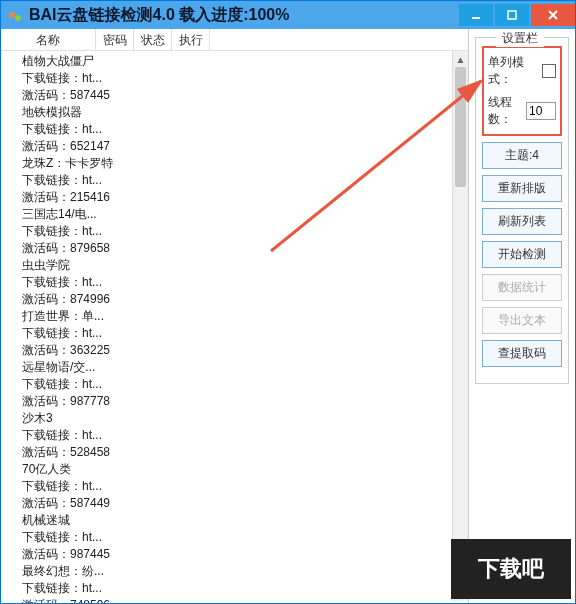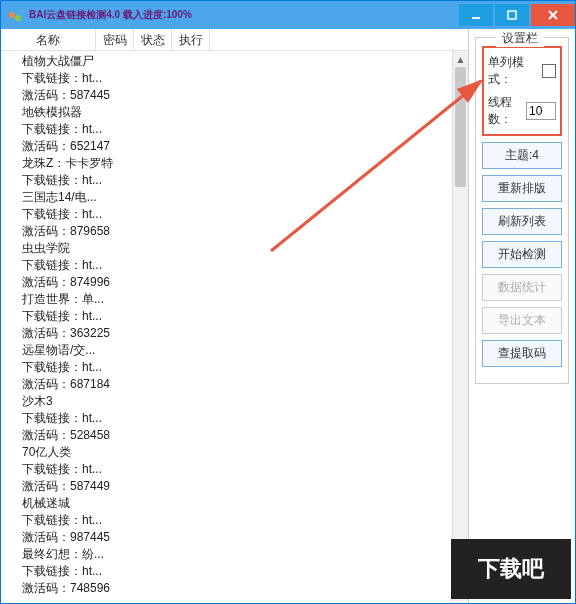--- a/index.html
+++ b/index.html
@@ -1,18 +1,18 @@
 <!DOCTYPE html>
 <html><head>
 <meta charset="utf-8">
 <style>
 * { margin: 0; padding: 0; box-sizing: border-box; }
 body { font-family: "Microsoft YaHei", SimSun, sans-serif; font-size: 12px; background: #fff; width: 576px; height: 604px; overflow: hidden; position: relative; }
 .window { width: 576px; height: 604px; border: 1px solid #0078d7; background: #fff; position: relative; }
-.titlebar { height: 28px; background: #4ba6ec; display: flex; align-items: center; padding: 0 0 0 6px; color: #701a75; font-size: 10px; }
+.titlebar { height: 28px; background: #4ba6ec; display: flex; align-items: center; padding: 0 0 0 6px; color: #0f172a; font-size: 16px; }
 .titlebar .icon { width: 16px; height: 16px; margin-right: 6px; }
 .titlebar .title { flex: 1; font-weight: bold; }
 .titlebar .winbtns { display: flex; }
 .titlebar .winbtn { width: 34px; height: 22px; display: flex; align-items: center; justify-content: center; color: #fff; }
 .titlebar .winbtn.min { background: #1e9fe2; }
 .titlebar .winbtn.max { background: #1e9fe2; margin-left: 2px; }
 .titlebar .winbtn.close { background: #e8573f; margin-left: 2px; width: 44px; }
 .content { display: flex; height: calc(100% - 28px); }
 .main { flex: 1; border-right: 1px solid #ccc; overflow: hidden; display: flex; flex-direction: column; }
 .headers { display: flex; height: 22px; border-bottom: 1px solid #e0e0e0; background: #fff; text-align: center; }
@@ -86,32 +86,33 @@
       </div>
       <div class="listarea" id="listarea">
           <div>植物大战僵尸</div>
           <div>下载链接：ht...</div>
           <div>激活码：587445</div>
           <div>地铁模拟器</div>
           <div>下载链接：ht...</div>
           <div>激活码：652147</div>
           <div>龙珠Z：卡卡罗特</div>
           <div>下载链接：ht...</div>
+          <div>激活码：215416</div>
           <div>三国志14/电...</div>
           <div>下载链接：ht...</div>
           <div>激活码：879658</div>
           <div>虫虫学院</div>
           <div>下载链接：ht...</div>
           <div>激活码：874996</div>
           <div>打造世界：单...</div>
           <div>下载链接：ht...</div>
           <div>激活码：363225</div>
           <div>远星物语/交...</div>
           <div>下载链接：ht...</div>
-          <div>激活码：687184</div>
+          <div>激活码：987778</div>
           <div>沙木3</div>
           <div>下载链接：ht...</div>
           <div>激活码：528458</div>
           <div>70亿人类</div>
           <div>下载链接：ht...</div>
           <div>激活码：587449</div>
           <div>机械迷城</div>
           <div>下载链接：ht...</div>
           <div>激活码：987445</div>
           <div>最终幻想：纷...</div>

